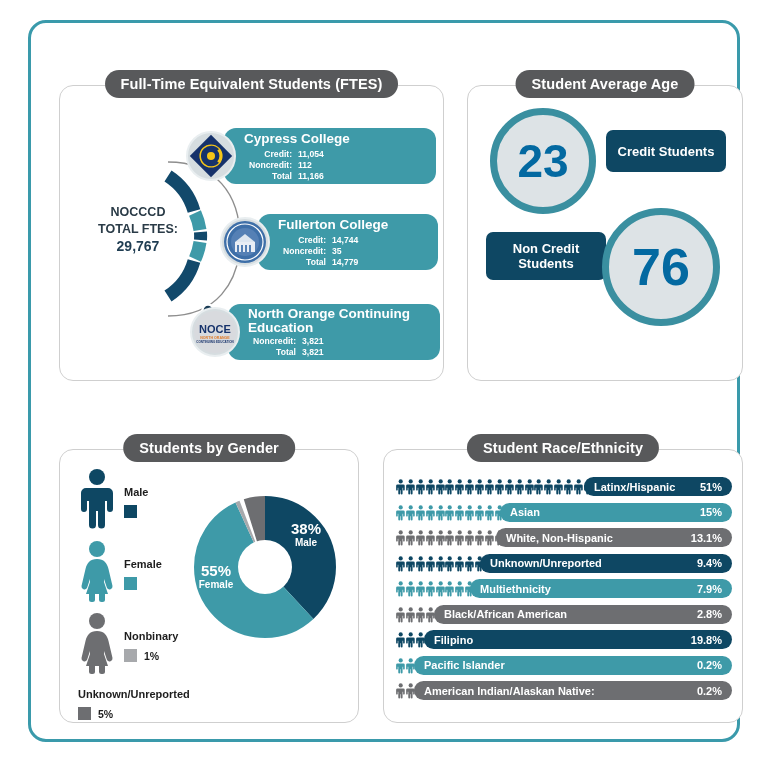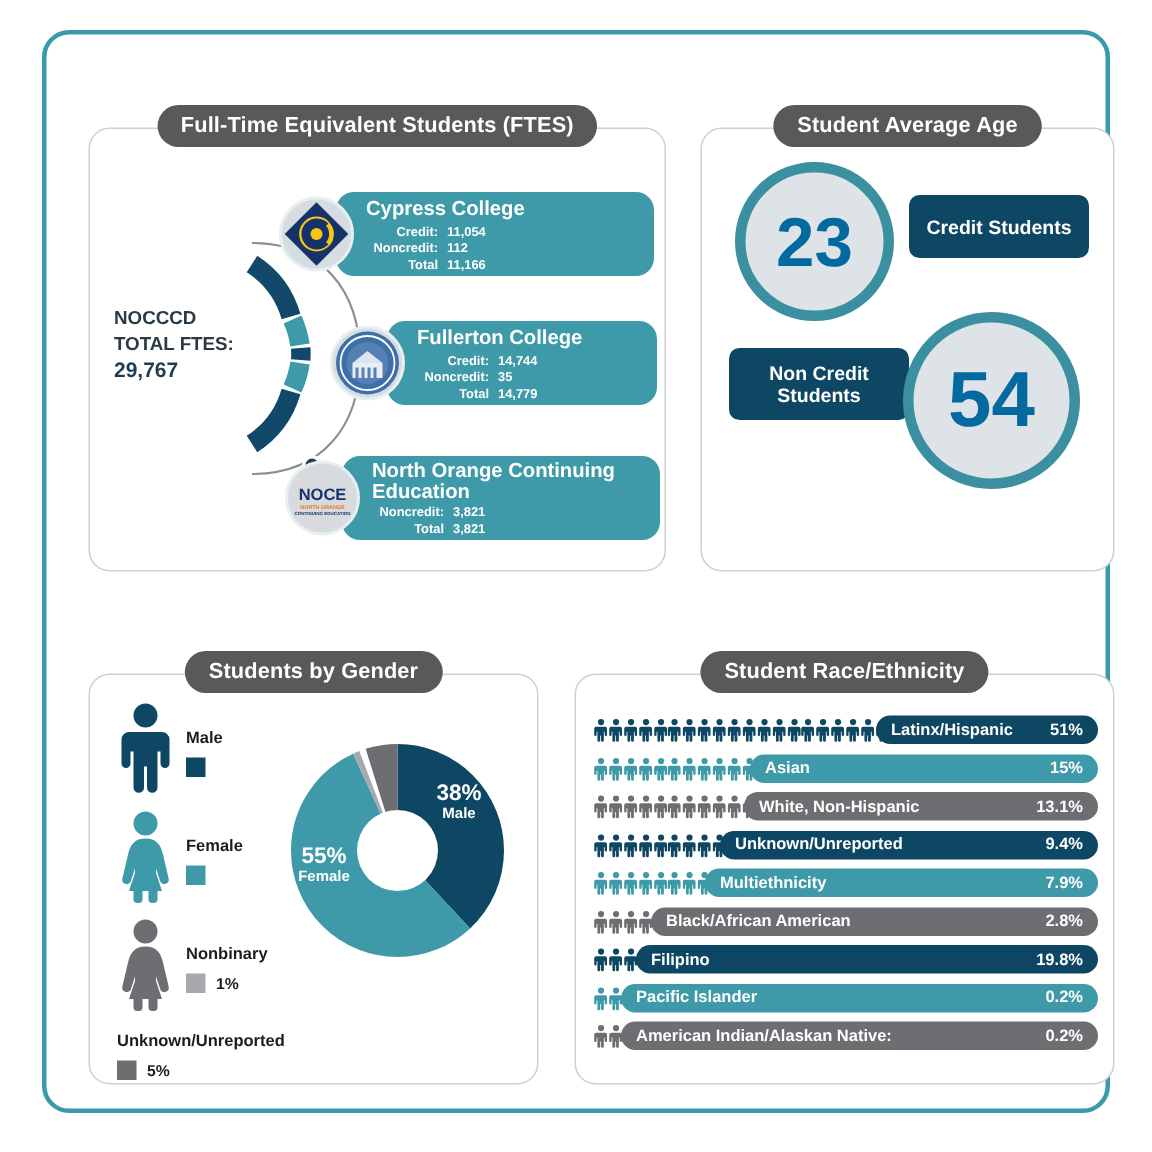--- a/index.html
+++ b/index.html
@@ -41,21 +41,21 @@
   }
 
   
   #ftes-panel { left: 28px; top: 62px; width: 385px; height: 296px; }
   #ftes-panel .panel-title { left: 50%; transform: translateX(-50%); }
 
   .arc-wrap { position: absolute; left: 16px; top: 70px; width: 140px; height: 160px; }
   .arc-wrap svg { position:absolute; left:0; top:0; }
   .arc-label {
     position: absolute; left: 0; top: 48px; width: 124px;
-    text-align: left;
+    text-align: center;
     color: #2a3b47; font-weight: bold; font-size: 12.5px; line-height: 17px;
   }
   .arc-total { font-size: 14px; font-weight: bold; color:#1f3d52; }
 
   .connector { position:absolute; left:100px; top:58px; width:140px; height:190px; }
 
   .college-row { position: absolute; }
   .college-bar {
     position: absolute; left: 38px; top: 0;
     height: 56px; border-radius: 12px;
@@ -260,21 +260,21 @@
       <span>Credit Students</span>
     </div>
     <div class="age-circle" style="left:22px; top:22px; width:106px; height:106px; font-size:46px;">
       <span>23</span>
     </div>
 
     <div class="age-pill" style="left:18px; top:146px; width:120px; height:48px;">
       <span>Non Credit Students</span>
     </div>
     <div class="age-circle" style="left:134px; top:122px; width:118px; height:118px; font-size:52px;">
-      <span>54</span>
+      <span>76</span>
     </div>
   </div>
 
   <div class="panel" id="gender-panel">
     <div class="panel-title">Students by Gender</div>
 
     <div class="g-legend">
 
       <div class="g-item">
         <span class="g-icon">

